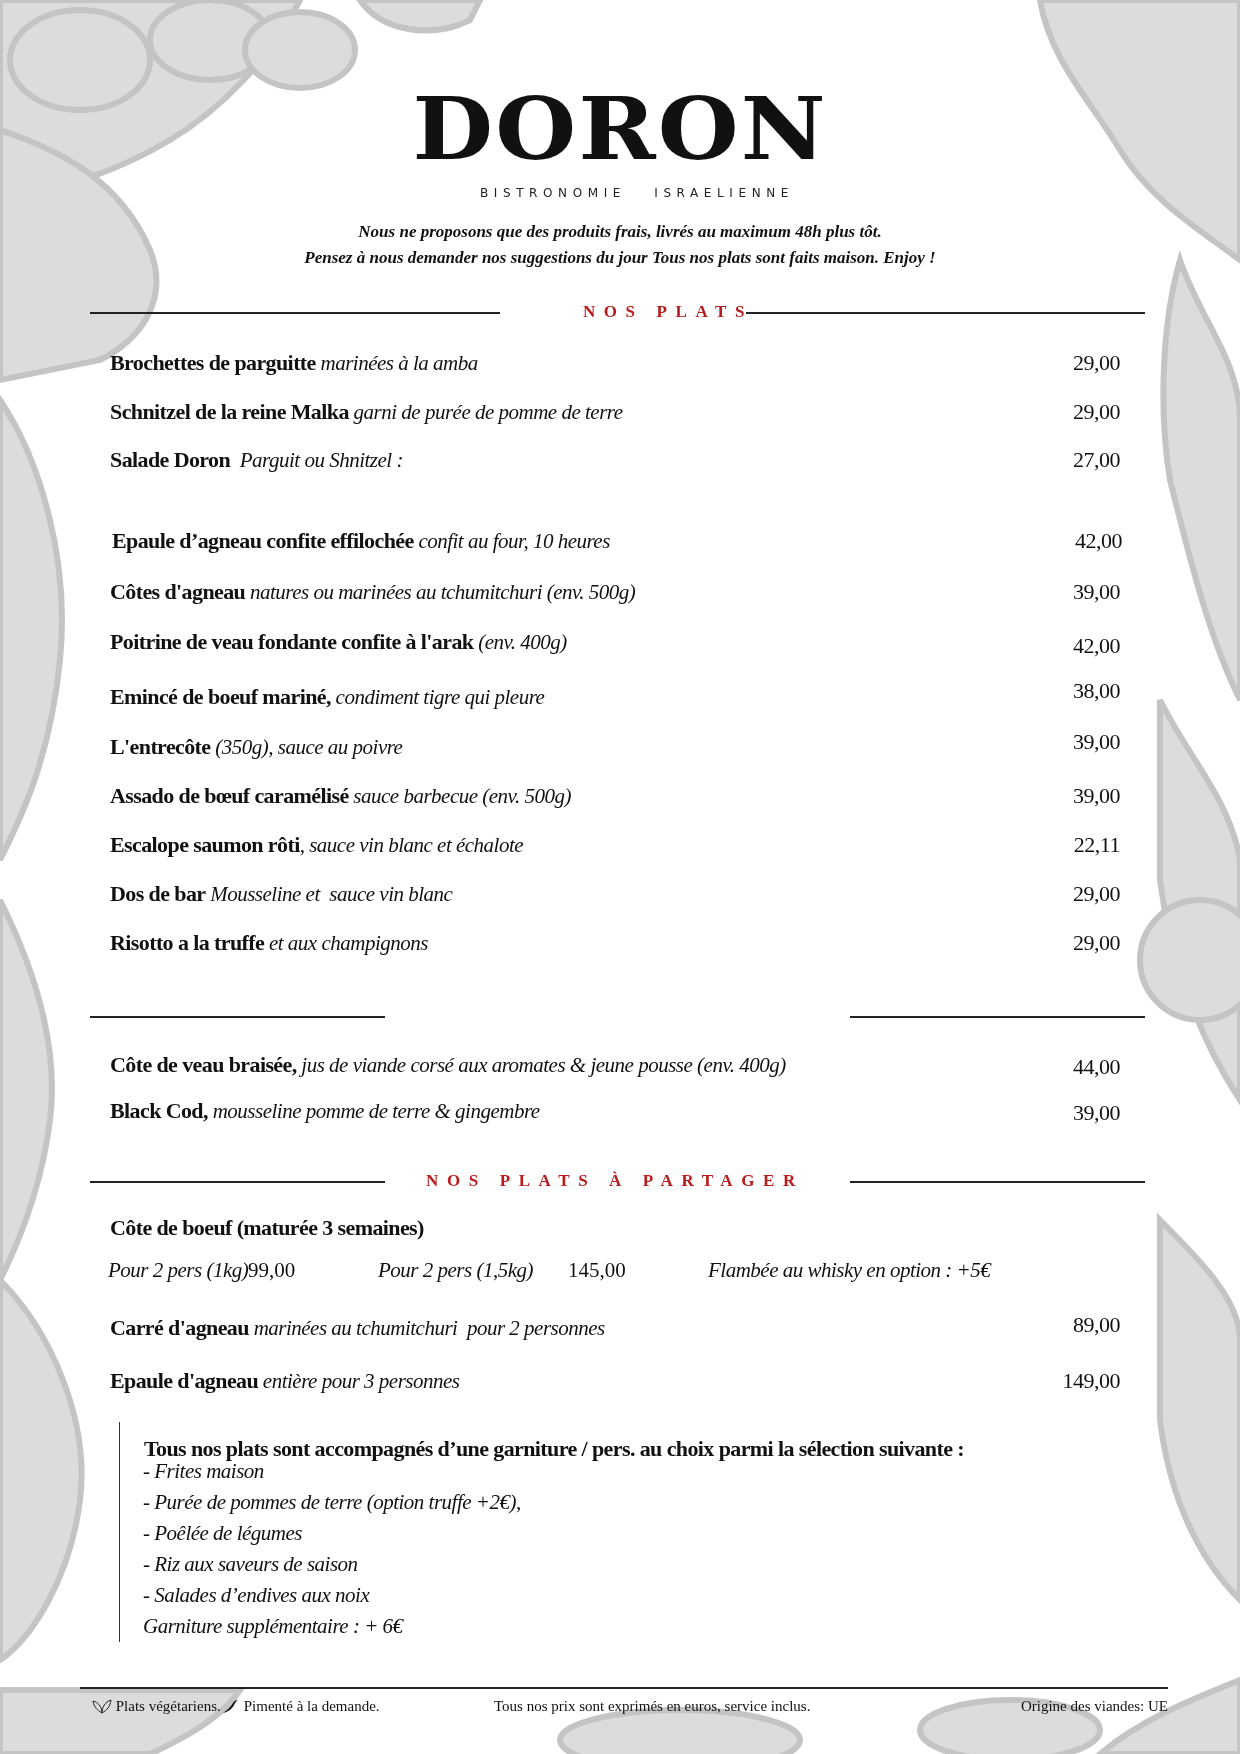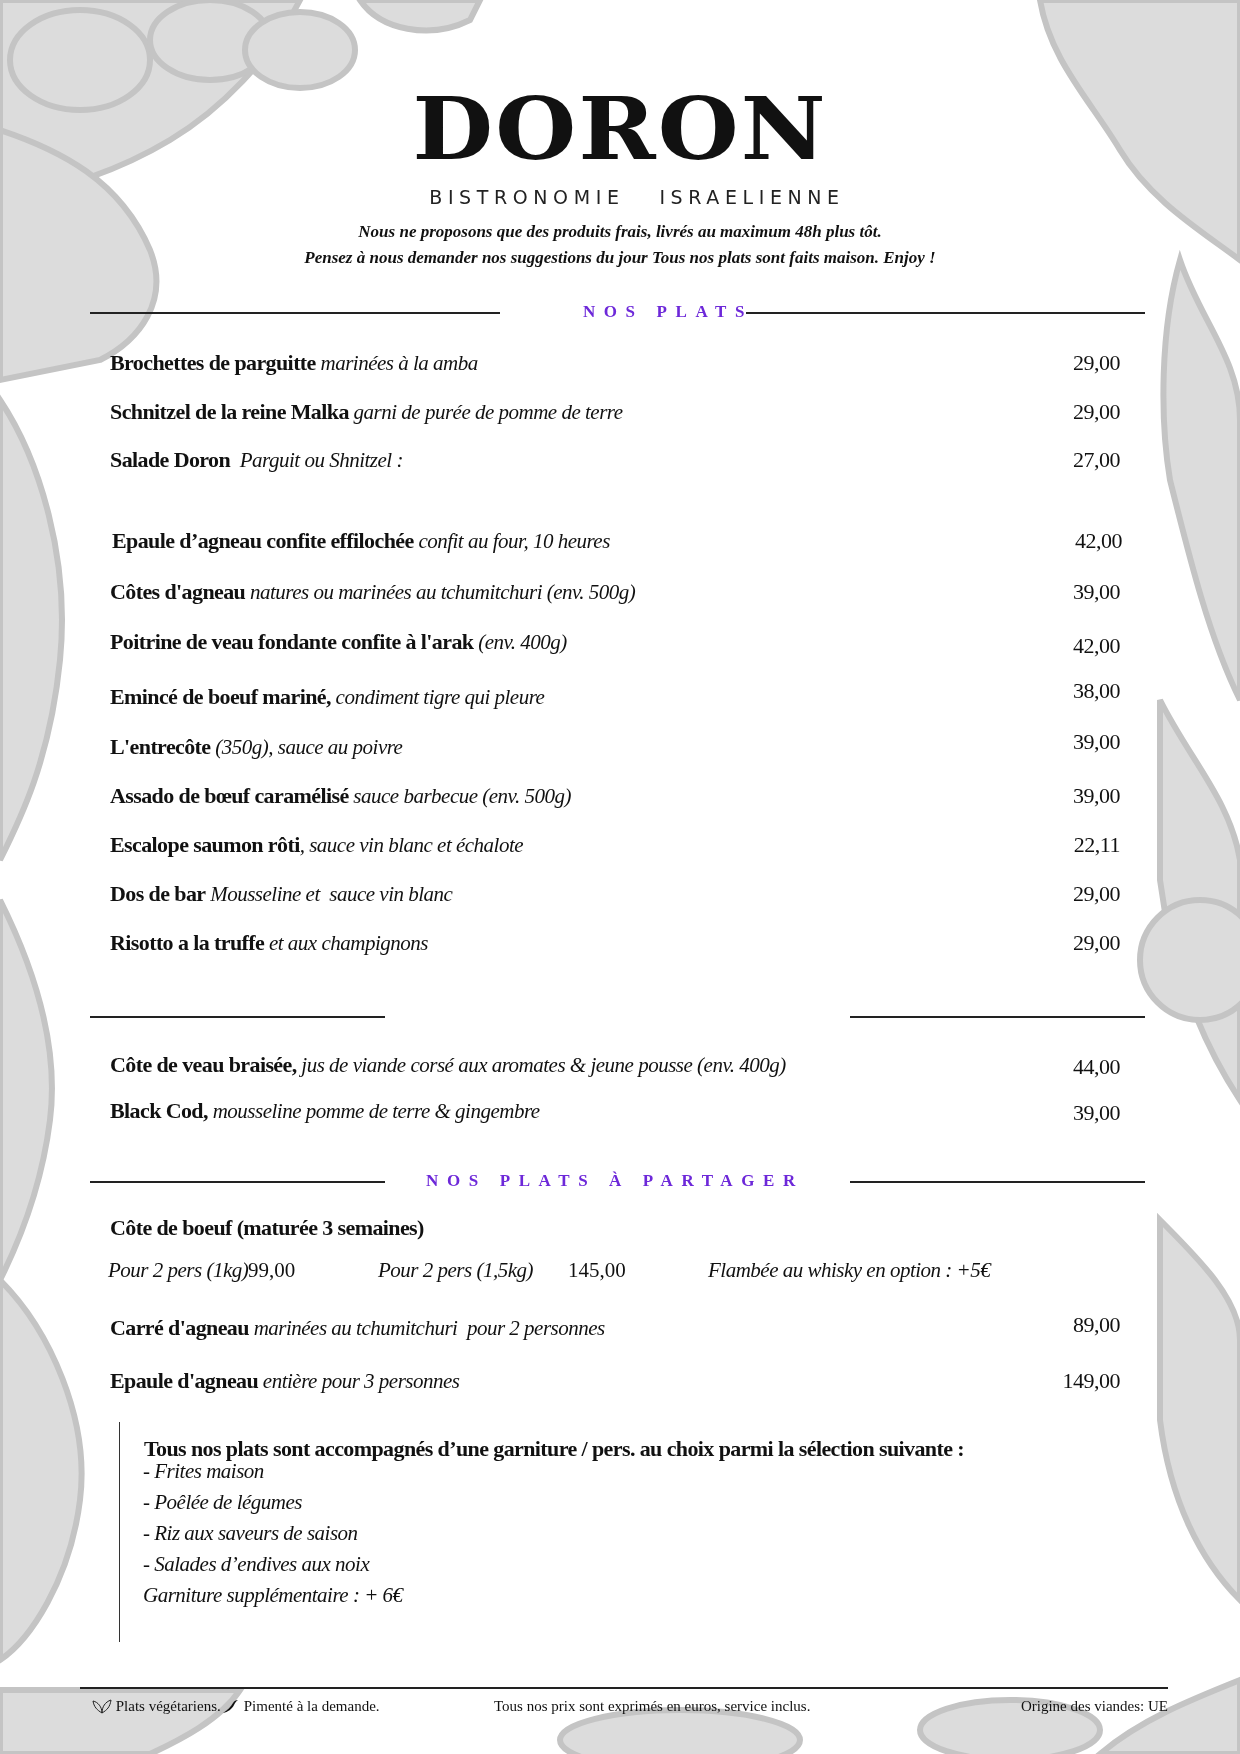--- a/index.html
+++ b/index.html
@@ -11,30 +11,30 @@
     .bg { position: absolute; inset: 0; z-index: 0; pointer-events: none; }
     .page { position: absolute; inset: 0; z-index: 1; }
 
     .brand { position: absolute; top: 86px; left: 0; width: 1240px; text-align: center; }
     .logo {
       font-family: "DejaVu Serif", serif; font-weight: bold; font-size: 86px;
       letter-spacing: 2px; line-height: 1; color: #111;
       transform: scaleX(1.08); display: inline-block;
     }
     .tagline {
-      margin-top: 14px; font-family: "DejaVu Sans", sans-serif; font-size: 19px;
+      margin-top: 14px; font-family: "DejaVu Sans", sans-serif; font-size: 12px;
       letter-spacing: 5.6px; color: #222; padding-left: 34px;
     }
     .intro { position: absolute; top: 219px; left: 0; width: 1240px; text-align: center;
       font-style: italic; font-weight: bold; font-size: 17px; line-height: 26px; color: #111; }
 
     .section-head { position: absolute; left: 90px; width: 1055px; height: 20px; }
     .section-head .rule { position: absolute; top: 10px; height: 1.5px; background: #222; }
     .section-head .label { position: absolute; top: 0; text-align: center; font-size: 17px;
-      font-weight: bold; letter-spacing: 8.6px; line-height: 20px; color: #6d28d9; }
+      font-weight: bold; letter-spacing: 8.6px; line-height: 20px; color: #b91c1c; }
 
     .item { position: absolute; left: 110px; width: 1010px; font-size: 22px; line-height: 28px; }
     .item .name { font-weight: bold; letter-spacing: -0.6px; }
     .item .desc { font-style: italic; letter-spacing: -0.5px; font-size: 21px; }
     .item .price { position: absolute; right: 0; top: 0; font-size: 22px; letter-spacing: -0.5px; }
     .item .line2 { font-style: italic; font-size: 21px; letter-spacing: -0.5px; display: block; margin-top: 3px; }
 
     .share-opts { position: absolute; left: 108px; top: 1256px; width: 960px; font-size: 21px; line-height: 28px; }
     .share-opts span { position: absolute; top: 0; white-space: nowrap; }
     .share-opts .it { font-style: italic; letter-spacing: -0.5px; }
@@ -180,20 +180,21 @@
   </div>
   <div class="item" style="top:1367px;">
     <span class="name">Epaule d'agneau</span><span class="desc"> entière pour 3 personnes</span>
     <span class="price">149,00</span>
   </div>
 
   <div class="garnish">
     <div class="g-title">Tous nos plats sont accompagnés d’une garniture / pers. au choix parmi la sélection suivante :</div>
     <div class="g-list">
       <div>- Frites maison</div>
+      <div>- Purée de pommes de terre (option truffe +2€),</div>
       <div>- Poêlée de légumes</div>
       <div>- Riz aux saveurs de saison</div>
       <div>- Salades d’endives aux noix</div>
       <div>Garniture supplémentaire : + 6€</div>
     </div>
   </div>
 
   <div class="footer-rule"></div>
   <div class="footer">
     <span style="left:12px;">

